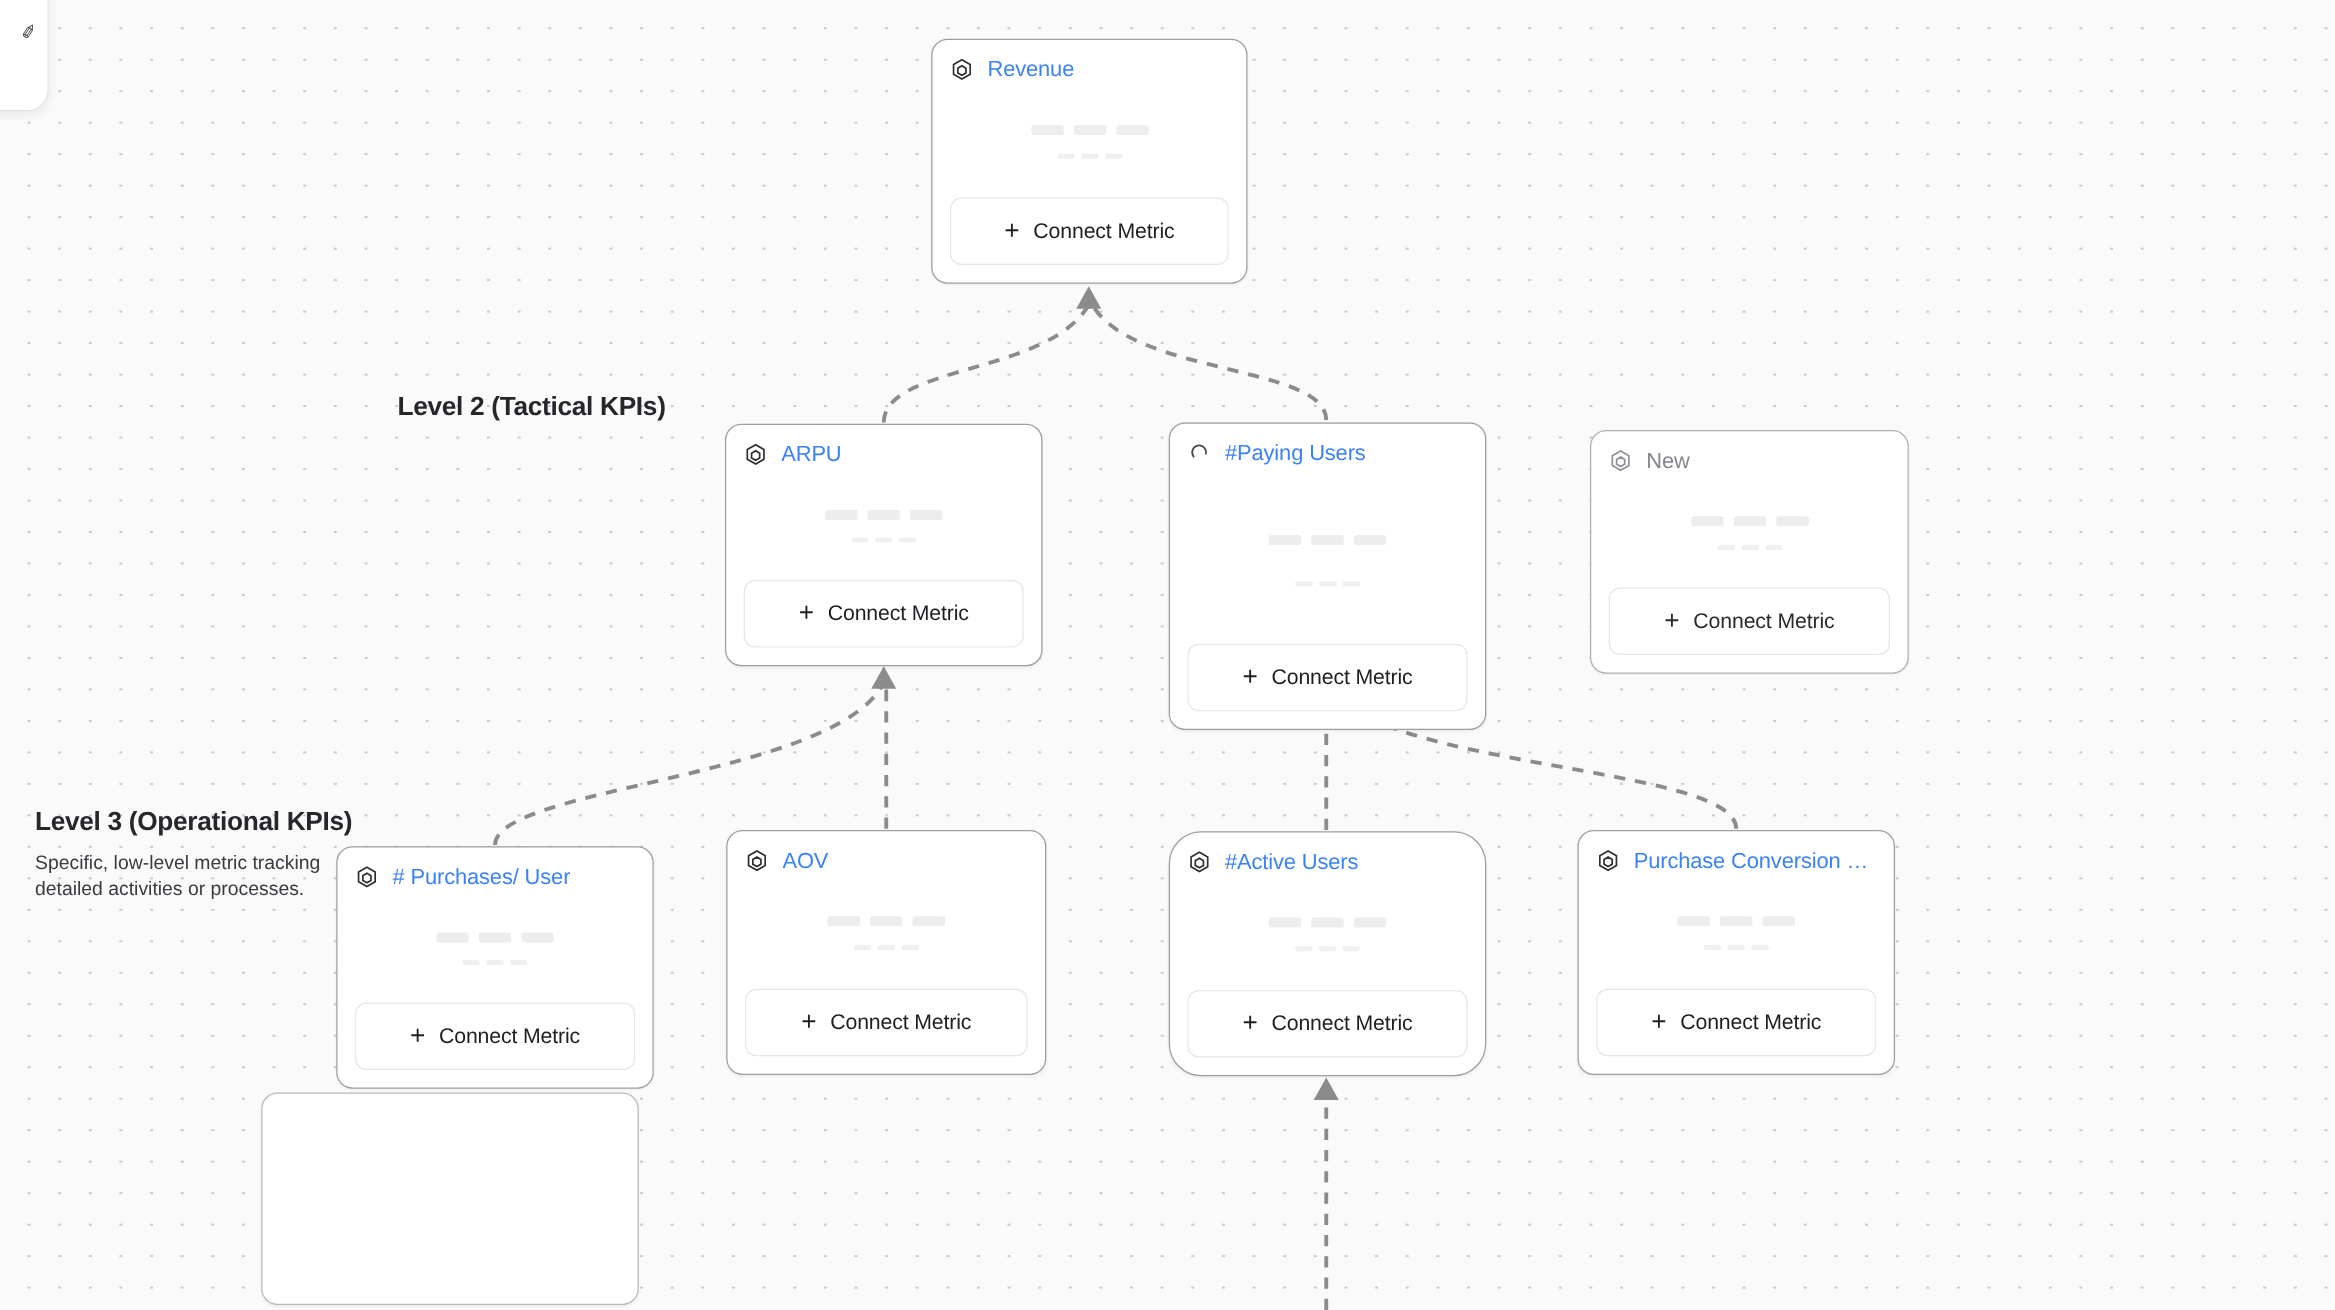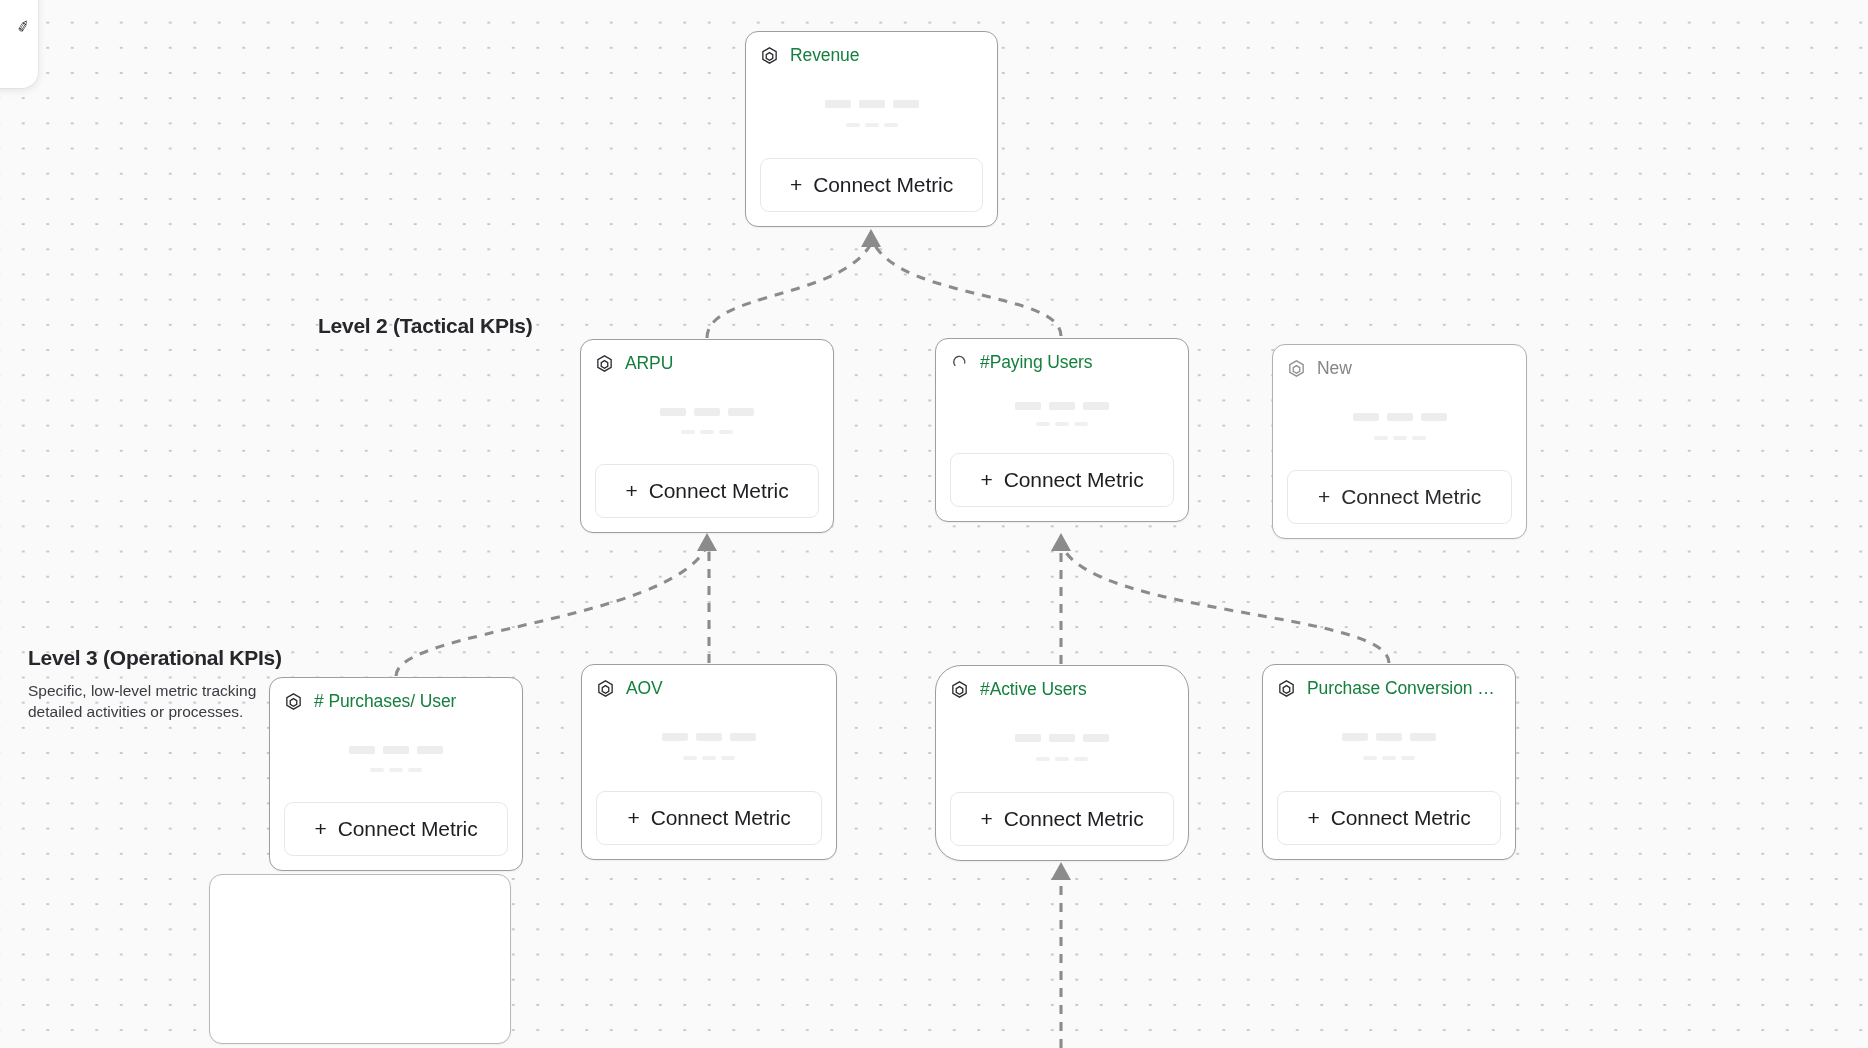--- a/index.html
+++ b/index.html
@@ -88,21 +88,21 @@
     flex: 0 0 19px;
     display: block;
     color: #2d2d32;
   }
   .card-icon svg { display: block; width: 19px; height: 19px; }
   .card.muted .card-icon { color: #8e8e94; }
 
   .card-title {
     font-size: 17.5px;
     font-weight: 400;
-    color: #15803d;
+    color: #3b82f6;
     letter-spacing: -0.1px;
     white-space: nowrap;
     overflow: hidden;
     text-overflow: ellipsis;
   }
   .card.muted .card-title { color: #85858b; }
 
   
   .card-body {
     flex: 1 1 auto;
@@ -146,21 +146,21 @@
     user-select: none;
   }
   .connect-plus {
     font-size: 21px;
     font-weight: 400;
     line-height: 1;
     color: #1e1e23;
     transform: translateY(-1px);
   }
   .connect-label {
-    font-size: 21px;
+    font-size: 17px;
     color: #1e1e23;
     letter-spacing: -0.1px;
     white-space: nowrap;
   }
   .card.muted .connect-plus,
   .card.muted .connect-label { color: #2a2a2f; }
 
   
   #corner-panel {
     position: absolute;
@@ -269,21 +269,21 @@
         <span class="skel"></span>
         <span class="skel"></span>
       </div>
     </div>
     <div class="connect-btn">
       <span class="connect-plus">+</span>
       <span class="connect-label">Connect Metric</span>
     </div>
   </div>
 
-  <div class="card" style="left:935px; top:338px; width:254px; height:184px;">
+  <div class="card" style="left:935px; top:338px; width:254px; height:246px;">
     <div class="card-head">
       <span class="card-icon">
         <svg viewBox="0 0 24 24" fill="none" stroke="#4a4a50" stroke-width="1.8" stroke-linecap="round">
           <path d="M6.2 15.6 A7 7 0 1 1 18.6 12.6"></path>
         </svg>
       </span>
       <span class="card-title">#Paying Users</span>
     </div>
     <div class="card-body">
       <div class="skel-row top">

